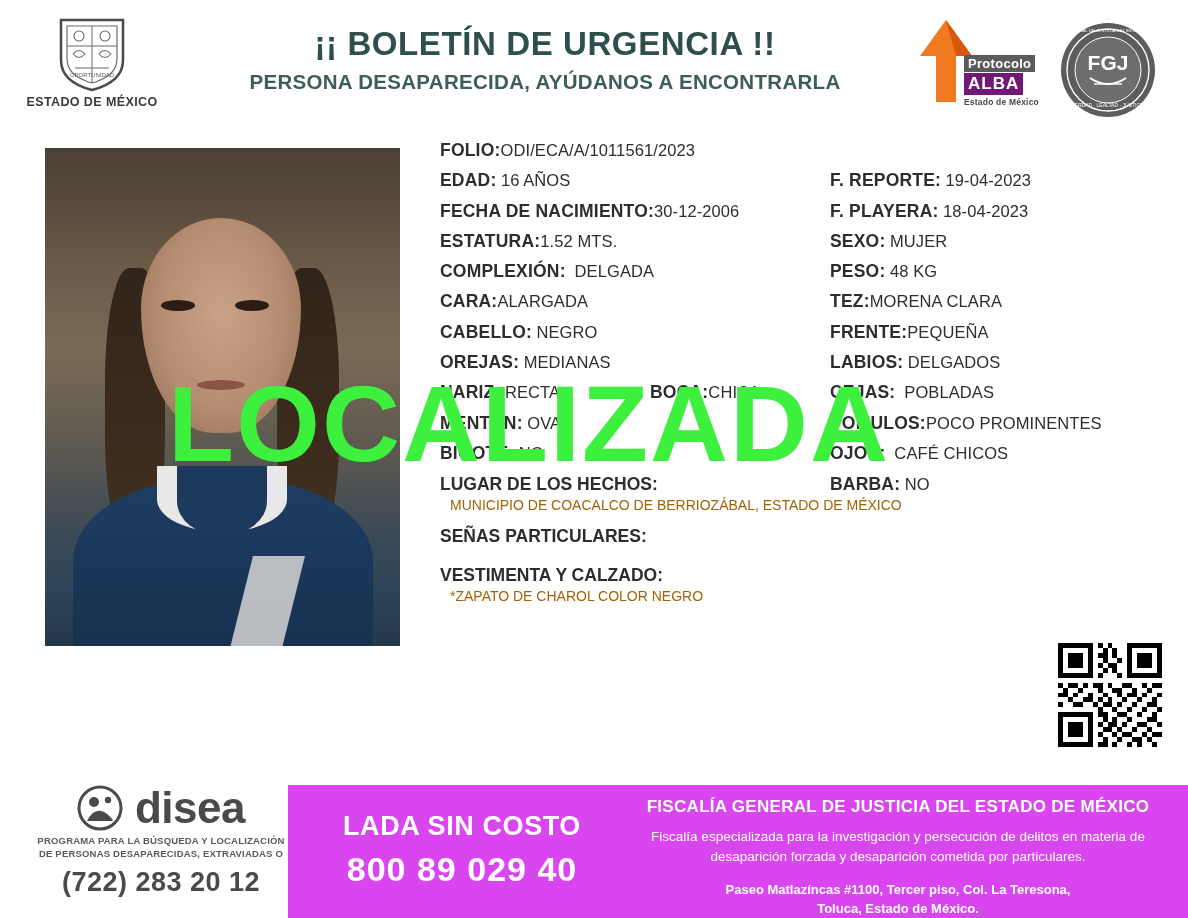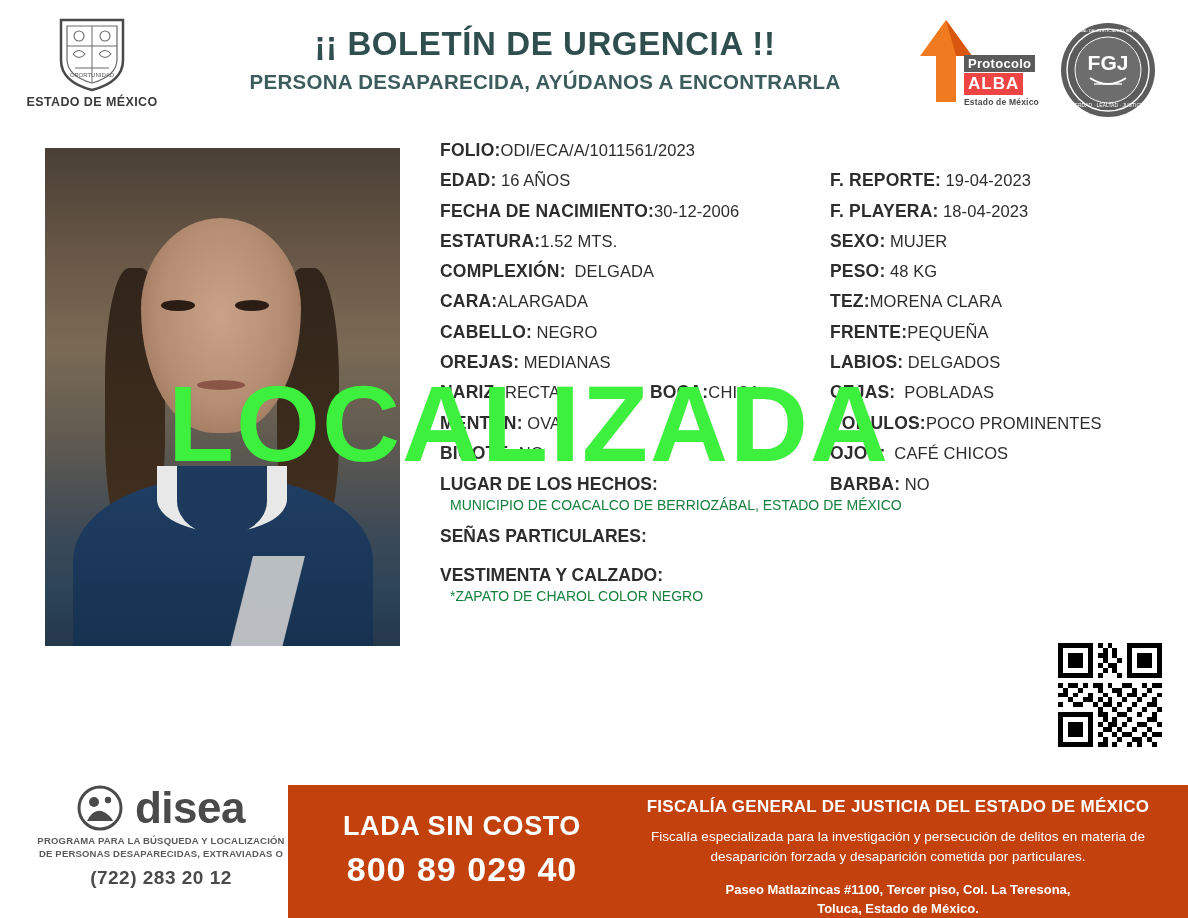--- a/index.html
+++ b/index.html
@@ -97,21 +97,21 @@
     color: #ffffff;
     background: #5b5b5b;
     padding: 1px 4px;
     letter-spacing: 0.3px;
     display: inline-block;
   }
   .alba-text .l2 {
     font-size: 17px;
     font-weight: bold;
     color: #ffffff;
-    background: #ef4444;
+    background: #701a75;
     padding: 1px 4px;
     letter-spacing: 1px;
     display: inline-block;
     margin-top: 1px;
   }
   .alba-text .l3 {
     font-size: 8.5px;
     font-weight: bold;
     color: #4a4a4a;
     margin-top: 2px;
@@ -268,21 +268,21 @@
     color: #2d2d2d;
     letter-spacing: 0.1px;
   }
   .block-title {
     font-size: 17.5px;
     font-weight: bold;
     color: #2d2d2d;
   }
   .block-text {
     font-size: 14px;
-    color: #15803d;
+    color: #a16207;
     padding-left: 10px;
     line-height: 1.45;
   }
   .sec-hechos { position: absolute; left: 0; top: 334px; }
   .sec-senas  { position: absolute; left: 0; top: 386px; }
   .sec-vest   { position: absolute; left: 0; top: 425px; }
   .sec-barba  { position: absolute; left: 390px; top: 334px; }
 
   
   .localizada {
@@ -343,33 +343,33 @@
   }
   .disea-sub {
     font-size: 9.5px;
     font-weight: bold;
     color: #5a5a5a;
     letter-spacing: 0.2px;
     margin-top: 4px;
     line-height: 1.35;
   }
   .disea-phone {
-    font-size: 19px;
+    font-size: 27px;
     font-weight: bold;
     color: #4a4a4a;
     letter-spacing: 0.5px;
     margin-top: 6px;
   }
   .footer-bar {
     position: absolute;
     left: 288px;
     top: 10px;
     width: 900px;
     height: 133px;
-    background: #c2410c;
+    background: #d946ef;
   }
   .lada {
     position: absolute;
     left: 24px;
     top: 26px;
     width: 300px;
     text-align: center;
     color: #ffffff;
   }
   .lada .l1 {

